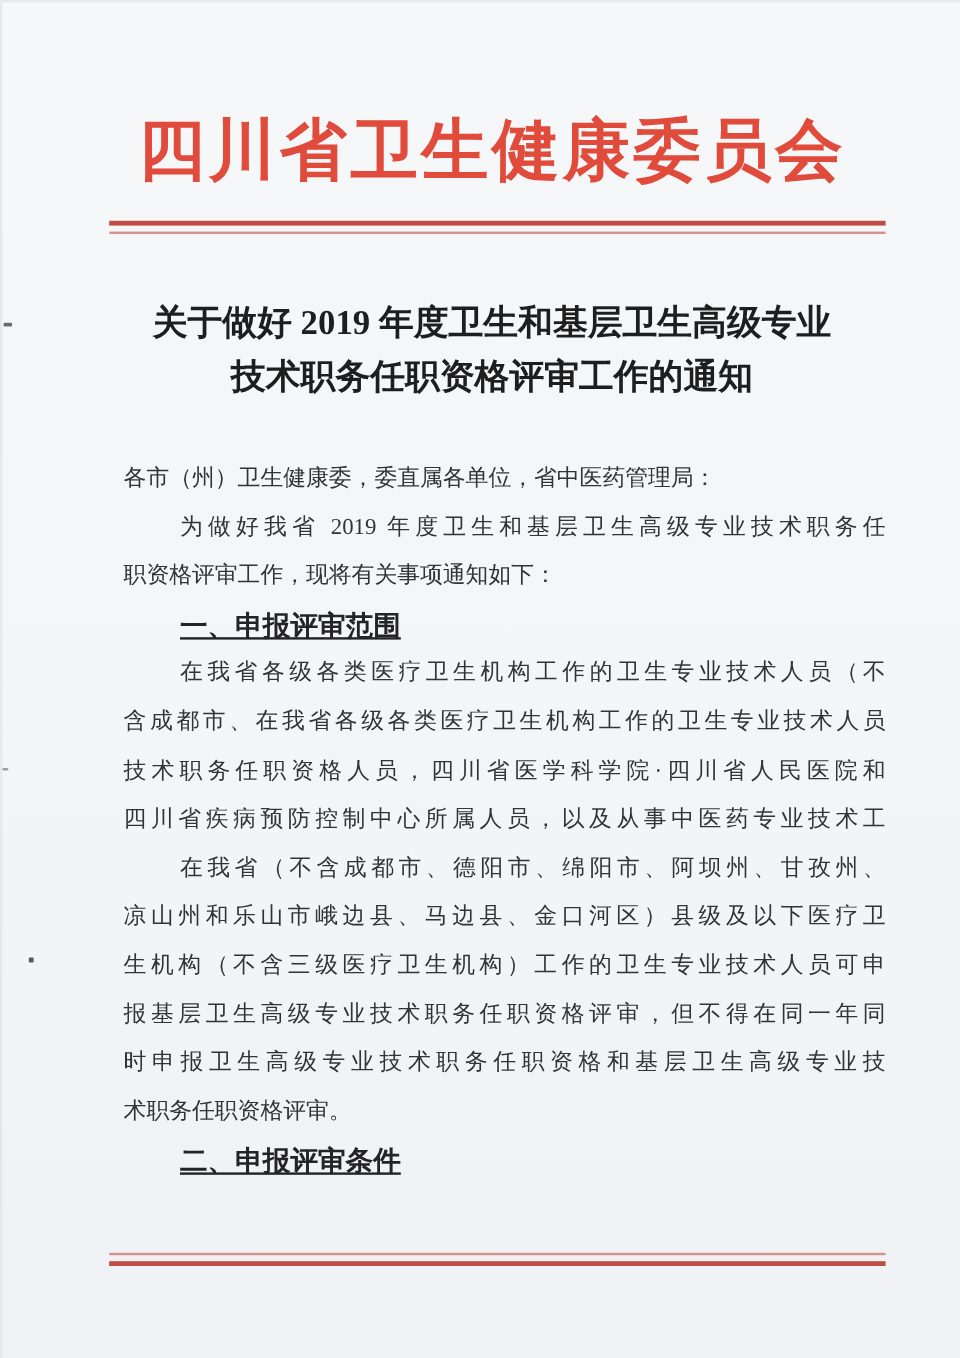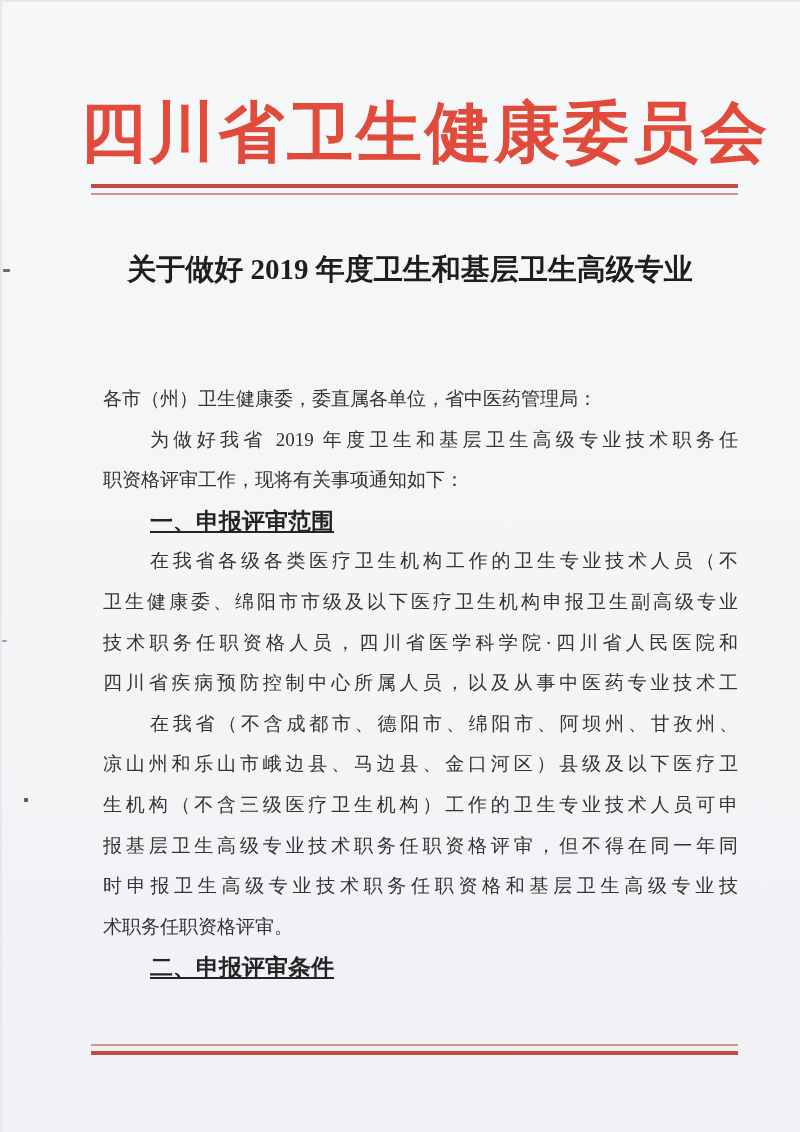--- a/index.html
+++ b/index.html
@@ -19,21 +19,21 @@
     background: #e6e8ec;
   }
   .speck { position: absolute; background: #6a6a6e; border-radius: 1px; }
   .speck1 { left: 3px;  top: 269px; width: 7px; height: 3px; }
   .speck2 { left: 2px;  top: 640px; width: 5px; height: 2px; background:#9aa0a8; }
   .speck3 { left: 24px; top: 798px; width: 4px; height: 4px; background:#55565a; }
 
   .org-name {
     position: absolute; left: 80px; top: 88px; width: 660px;
     text-align: center;
-    font-size: 66px; font-weight: 700;
+    font-size: 56px; font-weight: 700;
     letter-spacing: 3px;
     color: #e14b3b;
     white-space: nowrap;
   }
   .rule { position: absolute; left: 91px; width: 647px; }
   .rule .bar-thick { height: 4px; background: #bf4c45; }
   .rule .bar-thin  { height: 2px; background: #d6928d; }
   .rule .gap { height: 5px; }
   .rule-header { top: 184px; }
   .rule-footer { top: 1044px; }
@@ -84,29 +84,30 @@
 <div class="org-name">四川省卫生健康委员会</div>
 
 <div class="rule rule-header">
   <div class="bar-thick"></div>
   <div class="gap"></div>
   <div class="bar-thin"></div>
 </div>
 
 <div class="doc-title">
   <div>关于做好 2019 年度卫生和基层卫生高级专业</div>
+  <div>技术职务任职资格评审工作的通知</div>
 </div>
 
 <div class="doc-body">
     <div class="line">各市（州）卫生健康委，委直属各单位，省中医药管理局：</div>
     <div class="line i2 j">为做好我省 2019 年度卫生和基层卫生高级专业技术职务任</div>
     <div class="line">职资格评审工作，现将有关事项通知如下：</div>
     <div class="line h i2">一、申报评审范围</div>
     <div class="line i2 j">在我省各级各类医疗卫生机构工作的卫生专业技术人员（不</div>
-    <div class="line j">卫生健康委、绵阳市市级及以下医疗卫生机构申报卫生副高级专业</div>
+    <div class="line j">含成都市、在我省各级各类医疗卫生机构工作的卫生专业技术人员</div>
     <div class="line j">技术职务任职资格人员，四川省医学科学院·四川省人民医院和</div>
     <div class="line j">四川省疾病预防控制中心所属人员，以及从事中医药专业技术工</div>
     <div class="line i2 j">在我省（不含成都市、德阳市、绵阳市、阿坝州、甘孜州、</div>
     <div class="line j">凉山州和乐山市峨边县、马边县、金口河区）县级及以下医疗卫</div>
     <div class="line j">生机构（不含三级医疗卫生机构）工作的卫生专业技术人员可申</div>
     <div class="line j">报基层卫生高级专业技术职务任职资格评审，但不得在同一年同</div>
     <div class="line j">时申报卫生高级专业技术职务任职资格和基层卫生高级专业技</div>
     <div class="line">术职务任职资格评审。</div>
     <div class="line h i2">二、申报评审条件</div>
   </div>

